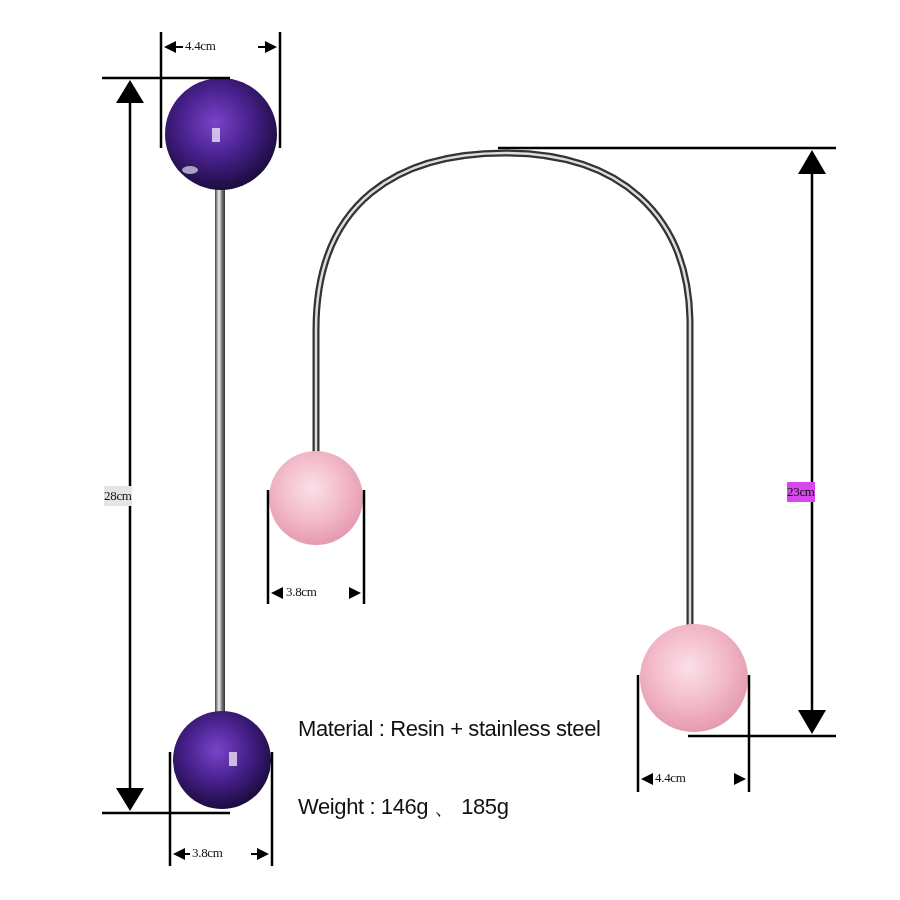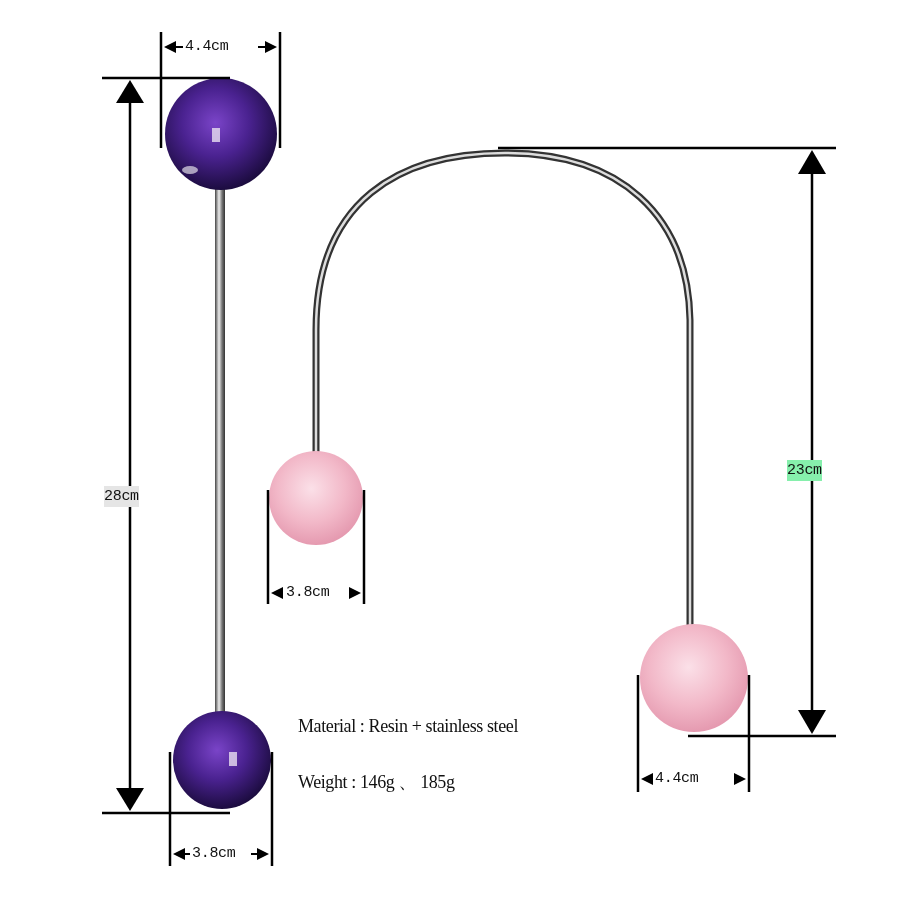--- a/index.html
+++ b/index.html
@@ -1,19 +1,19 @@
 <!DOCTYPE html>
 <html><head>
 <meta charset="utf-8">
 <style>
   html, body { margin:0; padding:0; background:#ffffff; }
   body { width:900px; height:900px; position:relative; overflow:hidden; font-family:"DejaVu Sans", sans-serif; }
   svg { position:absolute; left:0; top:0; }
-  .lbl { position:absolute; font-family:Liberation Mono, monospace; color:#111; font-size:15px; white-space:nowrap; letter-spacing:-0.3px; }
-  .spec { position:absolute; font-family:Liberation Serif, serif; color:#111; font-size:18px; white-space:nowrap; letter-spacing:-0.4px;text-align:center; }
+  .lbl { position:absolute; font-family:Liberation Serif, serif; color:#111; font-size:13px; white-space:nowrap; letter-spacing:-0.3px; }
+  .spec { position:absolute; font-family:Liberation Sans, sans-serif; color:#111; font-size:22px; white-space:nowrap; letter-spacing:-0.4px;text-align:center; }
 </style>
 </head>
 <body>
 
 <svg width="900" height="900" viewBox="0 0 900 900">
   <defs>
     <radialGradient id="purpleBall" cx="0.45" cy="0.4" r="0.6">
       <stop offset="0" stop-color="#7a44c8"></stop>
       <stop offset="0.5" stop-color="#4a2290"></stop>
       <stop offset="1" stop-color="#1c0c40"></stop>
@@ -87,17 +87,17 @@
     <polygon points="361,593 349,587 349,599"></polygon>
     <polygon points="641,779 653,773 653,785"></polygon>
     <polygon points="746,779 734,773 734,785"></polygon>
   </g>
 </svg>
 
 <div class="lbl" style="left:185px; top:38px;">4.4cm</div>
 <div class="lbl" style="left:104px; top:486px; background:#e5e5e5; padding:2px 0;">28cm</div>
 <div class="lbl" style="left:192px; top:845px;">3.8cm</div>
 <div class="lbl" style="left:286px; top:584px;">3.8cm</div>
-<div class="lbl" style="left:787px; top:460px; background:#86efac; padding:2px 0;">23cm</div>
+<div class="lbl" style="left:787px; top:482px; background:#d946ef; padding:2px 0;">23cm</div>
 <div class="lbl" style="left:655px; top:770px;">4.4cm</div>
 
 <div class="spec" style="left:298px; top:716px;">Material : Resin + stainless steel</div>
-<div class="spec" style="left:298px; top:770px;">Weight : 146g 、 185g</div>
+<div class="spec" style="left:298px; top:792px;">Weight : 146g 、 185g</div>
 
 </body></html>

